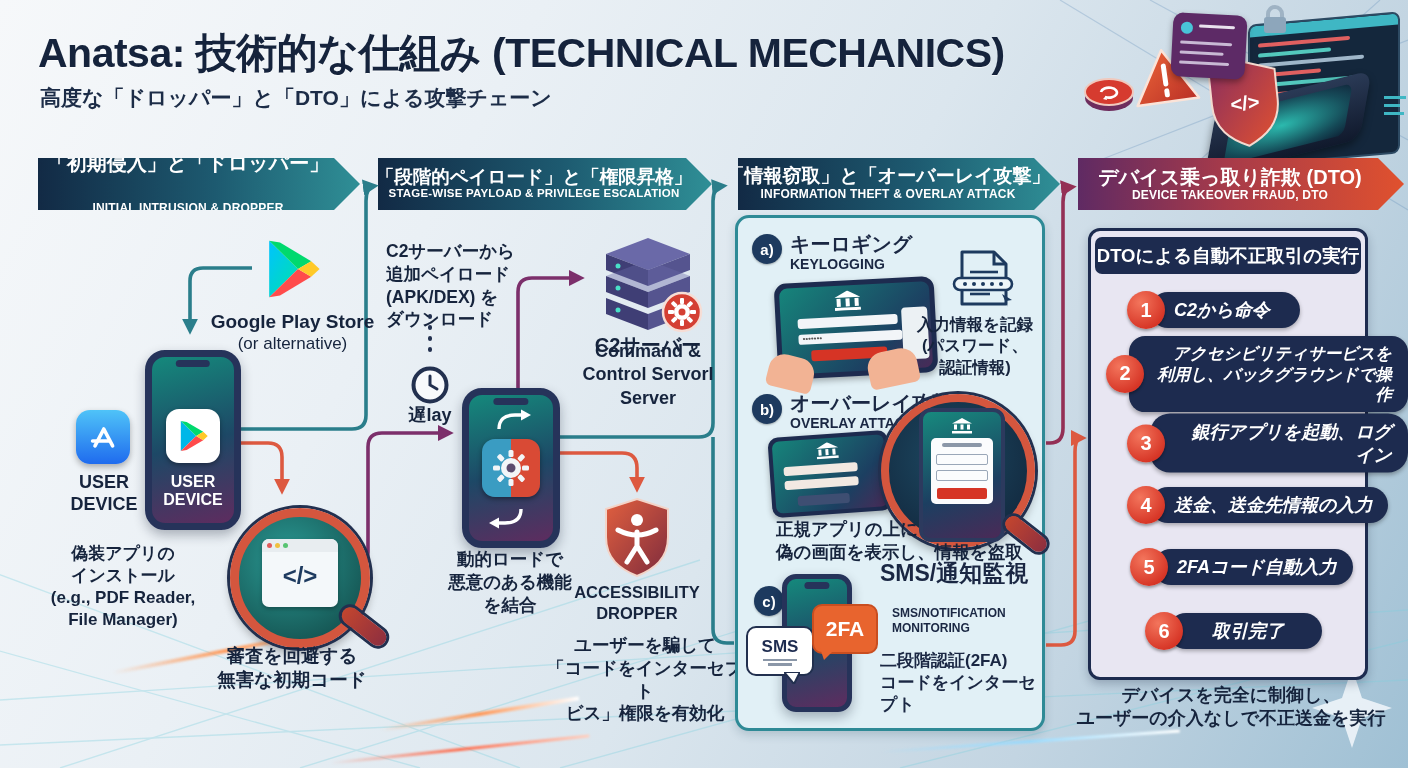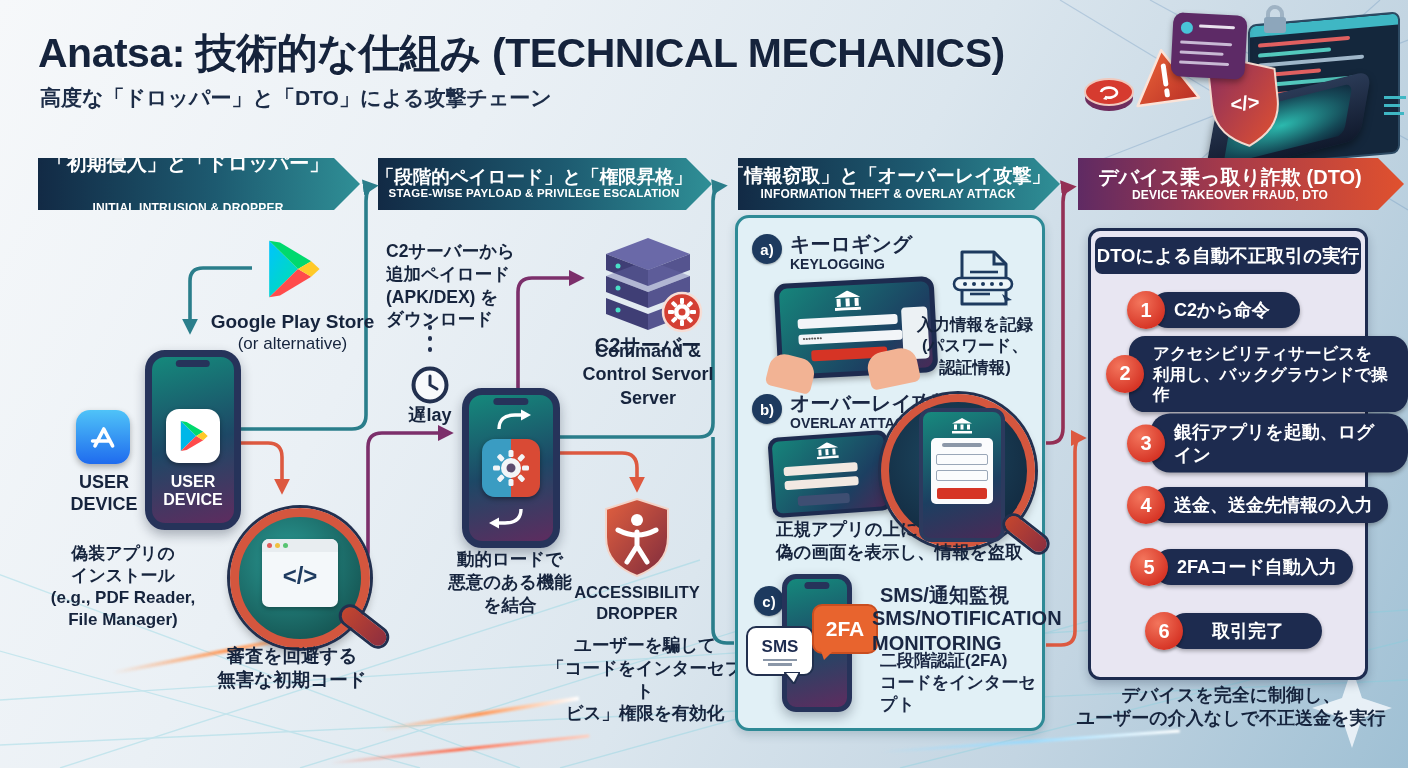--- a/index.html
+++ b/index.html
@@ -36,22 +36,22 @@
   
   .panel4{position:absolute;left:1088px;top:228px;width:280px;height:452px;background:#e8e6f2;
     border:3px solid #1d2b4f;border-radius:12px;box-sizing:border-box;box-shadow:0 4px 10px rgba(20,30,60,.25);}
   .p4header{position:absolute;left:1095px;top:237px;width:266px;height:37px;background:#1d2b4f;color:#fff;
     display:flex;align-items:center;justify-content:center;font-size:18.5px;font-weight:bold;border-radius:7px;}
   .step{position:absolute;display:flex;align-items:center;transform:translateY(-50%);}
   .stepnum{width:38px;height:38px;border-radius:50%;background:radial-gradient(circle at 35% 30%,#f3755c,#d63425 75%);
     color:#fff;font-size:20px;font-weight:bold;display:flex;align-items:center;justify-content:center;
     z-index:2;box-shadow:0 2px 3px rgba(0,0,0,.35);flex:0 0 38px;}
   .steppill{background:#1d2b4f;color:#fff;font-weight:bold;font-size:18px;border-radius:20px;
-    padding:7px 16px 7px 24px;margin-left:-15px;line-height:1.25;text-align:left;white-space:pre-line;
-    box-shadow:0 2px 4px rgba(0,0,0,.3);}
+    padding:7px 16px 7px 24px;margin-left:-15px;line-height:1.25;text-align:right;white-space:pre-line;
+    box-shadow:0 2px 4px rgba(0,0,0,.3);font-style:italic;}
   .steppill.small{font-size:16.5px;border-radius:16px;}
   .steppill.wide{padding:7px 38px 7px 44px;}
   
   .tile{position:absolute;background:#fff;border-radius:13px;display:flex;align-items:center;justify-content:center;box-shadow:0 2px 5px rgba(0,0,0,.35);}
   .magnifier{position:absolute;border-radius:50%;border:9px solid #d4563e;box-shadow:0 0 0 3px #22304f,0 6px 10px rgba(0,0,0,.3);
     background:radial-gradient(circle at 40% 35%,#2a9a94,#14514f 85%);}
   .maghandle{position:absolute;background:linear-gradient(90deg,#c2452f,#8e2f3f);border-radius:9px;box-shadow:0 0 0 3px #22304f;}
   .bubble{position:absolute;border-radius:10px;display:flex;flex-direction:column;align-items:center;justify-content:center;font-weight:bold;}
   .deco-line{position:absolute;pointer-events:none;filter:blur(1px);}
 </style>
@@ -467,22 +467,22 @@
     </div>
     <svg class="abs" width="16" height="12" style="left:46px;top:454px;">
         <polygon points="0,0 16,0 10,12" fill="#fff" stroke="#22304f" stroke-width="2"></polygon>
       </svg>
     <div class="bubble" style="left:74px;top:386px;width:62px;height:46px;background:#e8642e;border:2.5px solid #c94e20;color:#fff;">
       <div style="font-size:21px;">2FA</div>
     </div>
     <svg class="abs" width="16" height="12" style="left:80px;top:430px;">
         <polygon points="2,0 18,0 6,12" fill="#e8642e"></polygon>
       </svg>
-    <div class="abs b" style="left:142px;top:364px;font-size:20px;">SMS/通知監視</div>
-    <div class="abs b pre" style="left:134px;top:388px;font-size:20px;line-height:1.25;">SMS/NOTIFICATION
+    <div class="abs b" style="left:142px;top:340px;font-size:23px;">SMS/通知監視</div>
+    <div class="abs b pre" style="left:154px;top:388px;font-size:12px;line-height:1.25;">SMS/NOTIFICATION
 MONITORING</div>
     <div class="abs b pre" style="left:142px;top:432px;font-size:17px;line-height:1.3;">二段階認証(2FA)
 コードをインターセプト</div>
   </div>
 
   <div class="panel4"></div>
   <div class="p4header">DTOによる自動不正取引の実行</div>
 
   <div class="step" style="left:1127px;top:310px;">
     <div class="stepnum">1</div>

